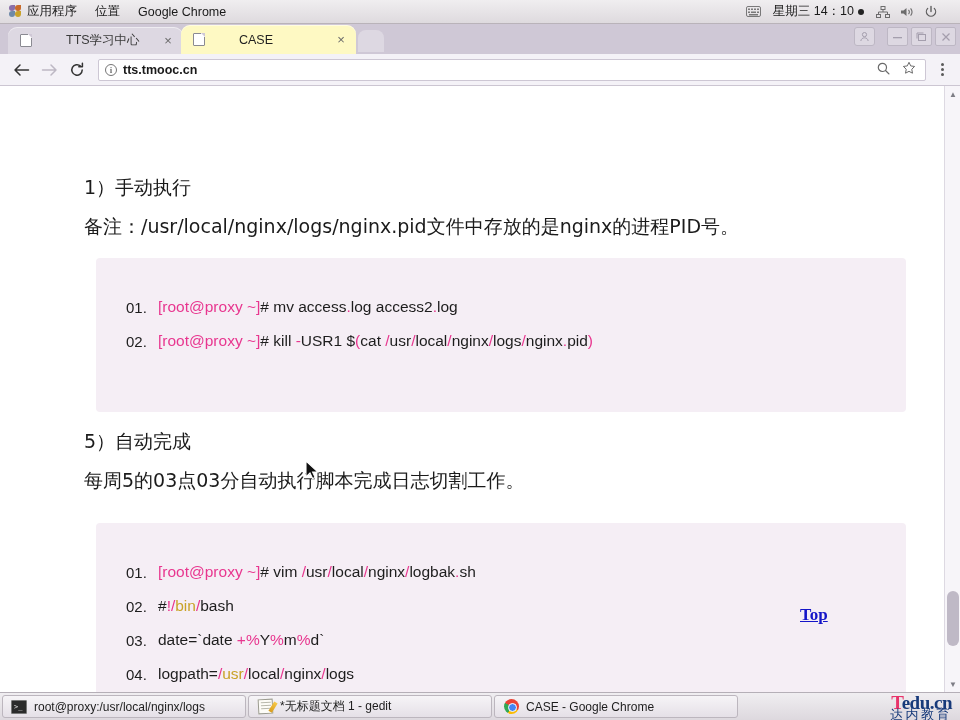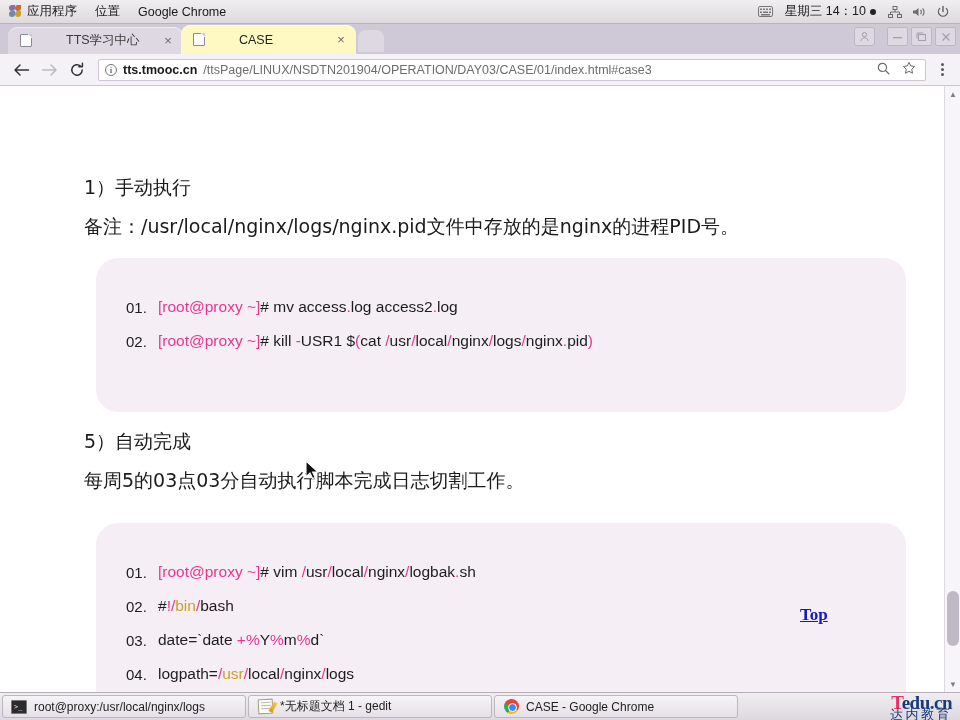--- a/index.html
+++ b/index.html
@@ -18,21 +18,21 @@
     display:flex; align-items:center;
     font-size:12.5px; color:#1a1a1a;justify-content:center;
   }
   .panel-left { display:flex; align-items:center; height:100%; }
   .panel-item {
     display:flex; align-items:center; gap:5px;
     padding:0 9px; height:100%;
     font-size:12.5px; white-space:nowrap;
   }
   .panel-spacer { flex:1; }
-  .panel-right { display:flex; align-items:center; height:100%; padding-right:6px; gap:2px;}
+  .panel-right { display:flex; align-items:center; height:100%; padding-right:18px; gap:2px;}
   .tray-ico {
     width:22px; height:24px; display:flex; align-items:center; justify-content:center;
     opacity:.75;
   }
   #clock { font-size:12.5px; padding:0 6px; display:flex; align-items:center; gap:4px; }
   .rec-dot { width:6px; height:6px; border-radius:50%; background:#222; display:inline-block; }
   .foot-logo {
     width:13px; height:13px; position:relative; display:inline-block;
   }
   .foot-logo i {
@@ -143,21 +143,21 @@
   }
   .ptext {
     font-size:20px; line-height:1; white-space:nowrap;
     font-family:"Liberation Serif", serif;
   }
   .ptext.zh { font-family:"DejaVu Sans", sans-serif; font-size:19px; }
 
   
   .codebox {
     position:absolute; left:96px; width:810px;
-    background:#f5eef5; border-radius:22px;
+    background:#f5eef5; border-radius:4px;
     font-family:"Liberation Sans", sans-serif;
   }
   .cline {
     display:flex; align-items:center; height:34px;
     font-size:15.5px; white-space:nowrap; color:#1d1d1d;
   }
   .cnum { width:62px; flex:0 0 62px; padding-left:30px; color:#1d1d1d; font-size:15px;}
   .ccode { flex:1; }
   .pk { color:#e8368f; }       
   .yl { color:#c9a227; }       
@@ -360,21 +360,20 @@
     <div class="navbtn">
       <svg width="16" height="16" viewBox="0 0 16 16">
           <path d="M13.2 8a5.2 5.2 0 11-1.7-3.9" fill="none" stroke="#333" stroke-width="1.5" stroke-linecap="round"></path>
           <path d="M13.4 1.2v3.6h-3.6" fill="none" stroke="#333" stroke-width="1.5" stroke-linecap="round" stroke-linejoin="round"></path>
         </svg>
     </div>
 
     <div id="omnibox">
       <span class="info-ico">i</span>
       <span id="url-domain">tts.tmooc.cn</span>
-        <span id="url-rest">/ttsPage/LINUX/NSDTN201904/OPERATION/DAY03/CASE/01/index.html#case3</span>
       <span style="flex:1"></span>
       <span class="omni-act">
         <svg width="13" height="13" viewBox="0 0 13 13">
             <circle cx="5.4" cy="5.4" r="4.1" fill="none" stroke="#6a6a6a" stroke-width="1.2"></circle>
             <path d="M8.5 8.5l3.4 3.4" stroke="#6a6a6a" stroke-width="1.3" stroke-linecap="round"></path>
           </svg>
       </span>
       <span class="omni-act">
         <svg width="14" height="14" viewBox="0 0 14 14">
             <path d="M7 1.3l1.72 3.62 3.9.53-2.85 2.8.7 3.95L7 10.33l-3.47 1.87.7-3.95L1.38 5.45l3.9-.53z" fill="none" stroke="#6a6a6a" stroke-width="1"></path>

